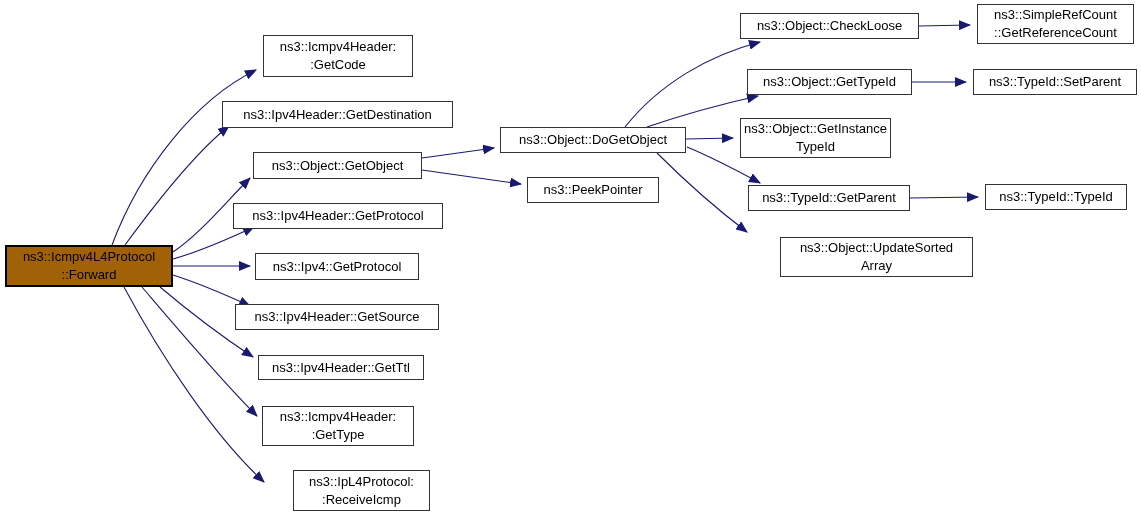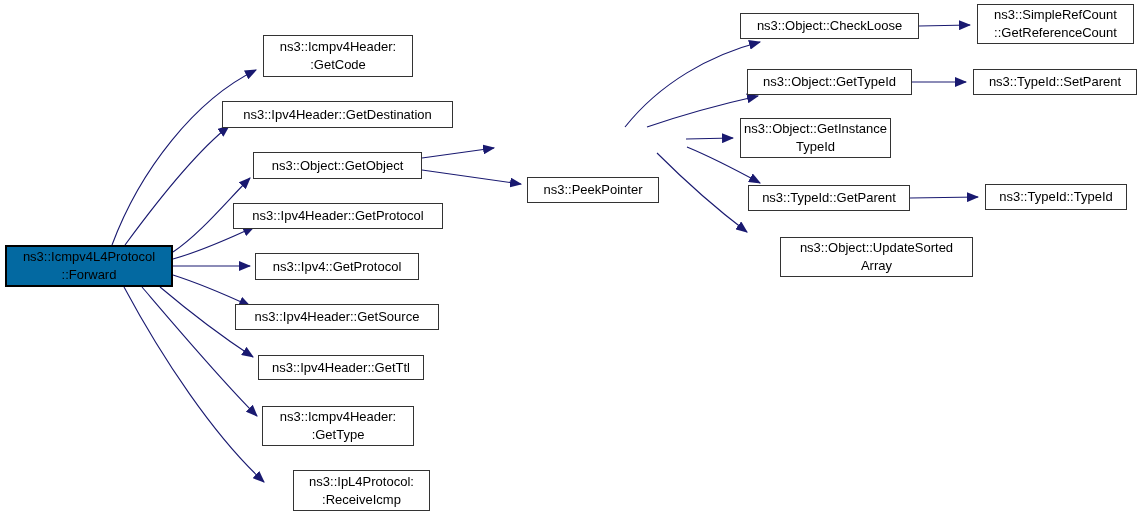--- a/index.html
+++ b/index.html
@@ -31,21 +31,21 @@
     font-size: 13px;
     line-height: 1.35;
     display: flex;
     align-items: center;
     justify-content: center;
     text-align: center;
     white-space: pre-line;
     cursor: pointer;
   }
   .node.highlight {
-    background: #0369a1;
+    background: #a16207;
     border: 2px solid #000000;
     cursor: default;
   }
 </style>
 </head>
 <body>
 
 <div id="canvas">
 
   <svg id="edges" width="1141" height="519" viewBox="0 0 1141 519">
@@ -92,20 +92,21 @@
   <div class="node" style="left:235px; top:304px; width:204px; height:26px;">ns3::Ipv4Header::GetSource</div>
 
   <div class="node" style="left:258px; top:355px; width:166px; height:25px;">ns3::Ipv4Header::GetTtl</div>
 
   <div class="node" style="left:262px; top:406px; width:152px; height:40px;">ns3::Icmpv4Header:
 :GetType</div>
 
   <div class="node" style="left:269px; top:470px; width:137px; height:41px;margin-left:24px;">ns3::IpL4Protocol:
 :ReceiveIcmp</div>
 
+  <div class="node" style="left:500px; top:127px; width:186px; height:26px;">ns3::Object::DoGetObject</div>
 
   <div class="node" style="left:527px; top:177px; width:132px; height:26px;">ns3::PeekPointer</div>
 
   <div class="node" style="left:740px; top:13px; width:179px; height:26px;">ns3::Object::CheckLoose</div>
 
   <div class="node" style="left:747px; top:69px; width:165px; height:26px;">ns3::Object::GetTypeId</div>
 
   <div class="node" style="left:740px; top:118px; width:151px; height:40px;">ns3::Object::GetInstance
 TypeId</div>
 

